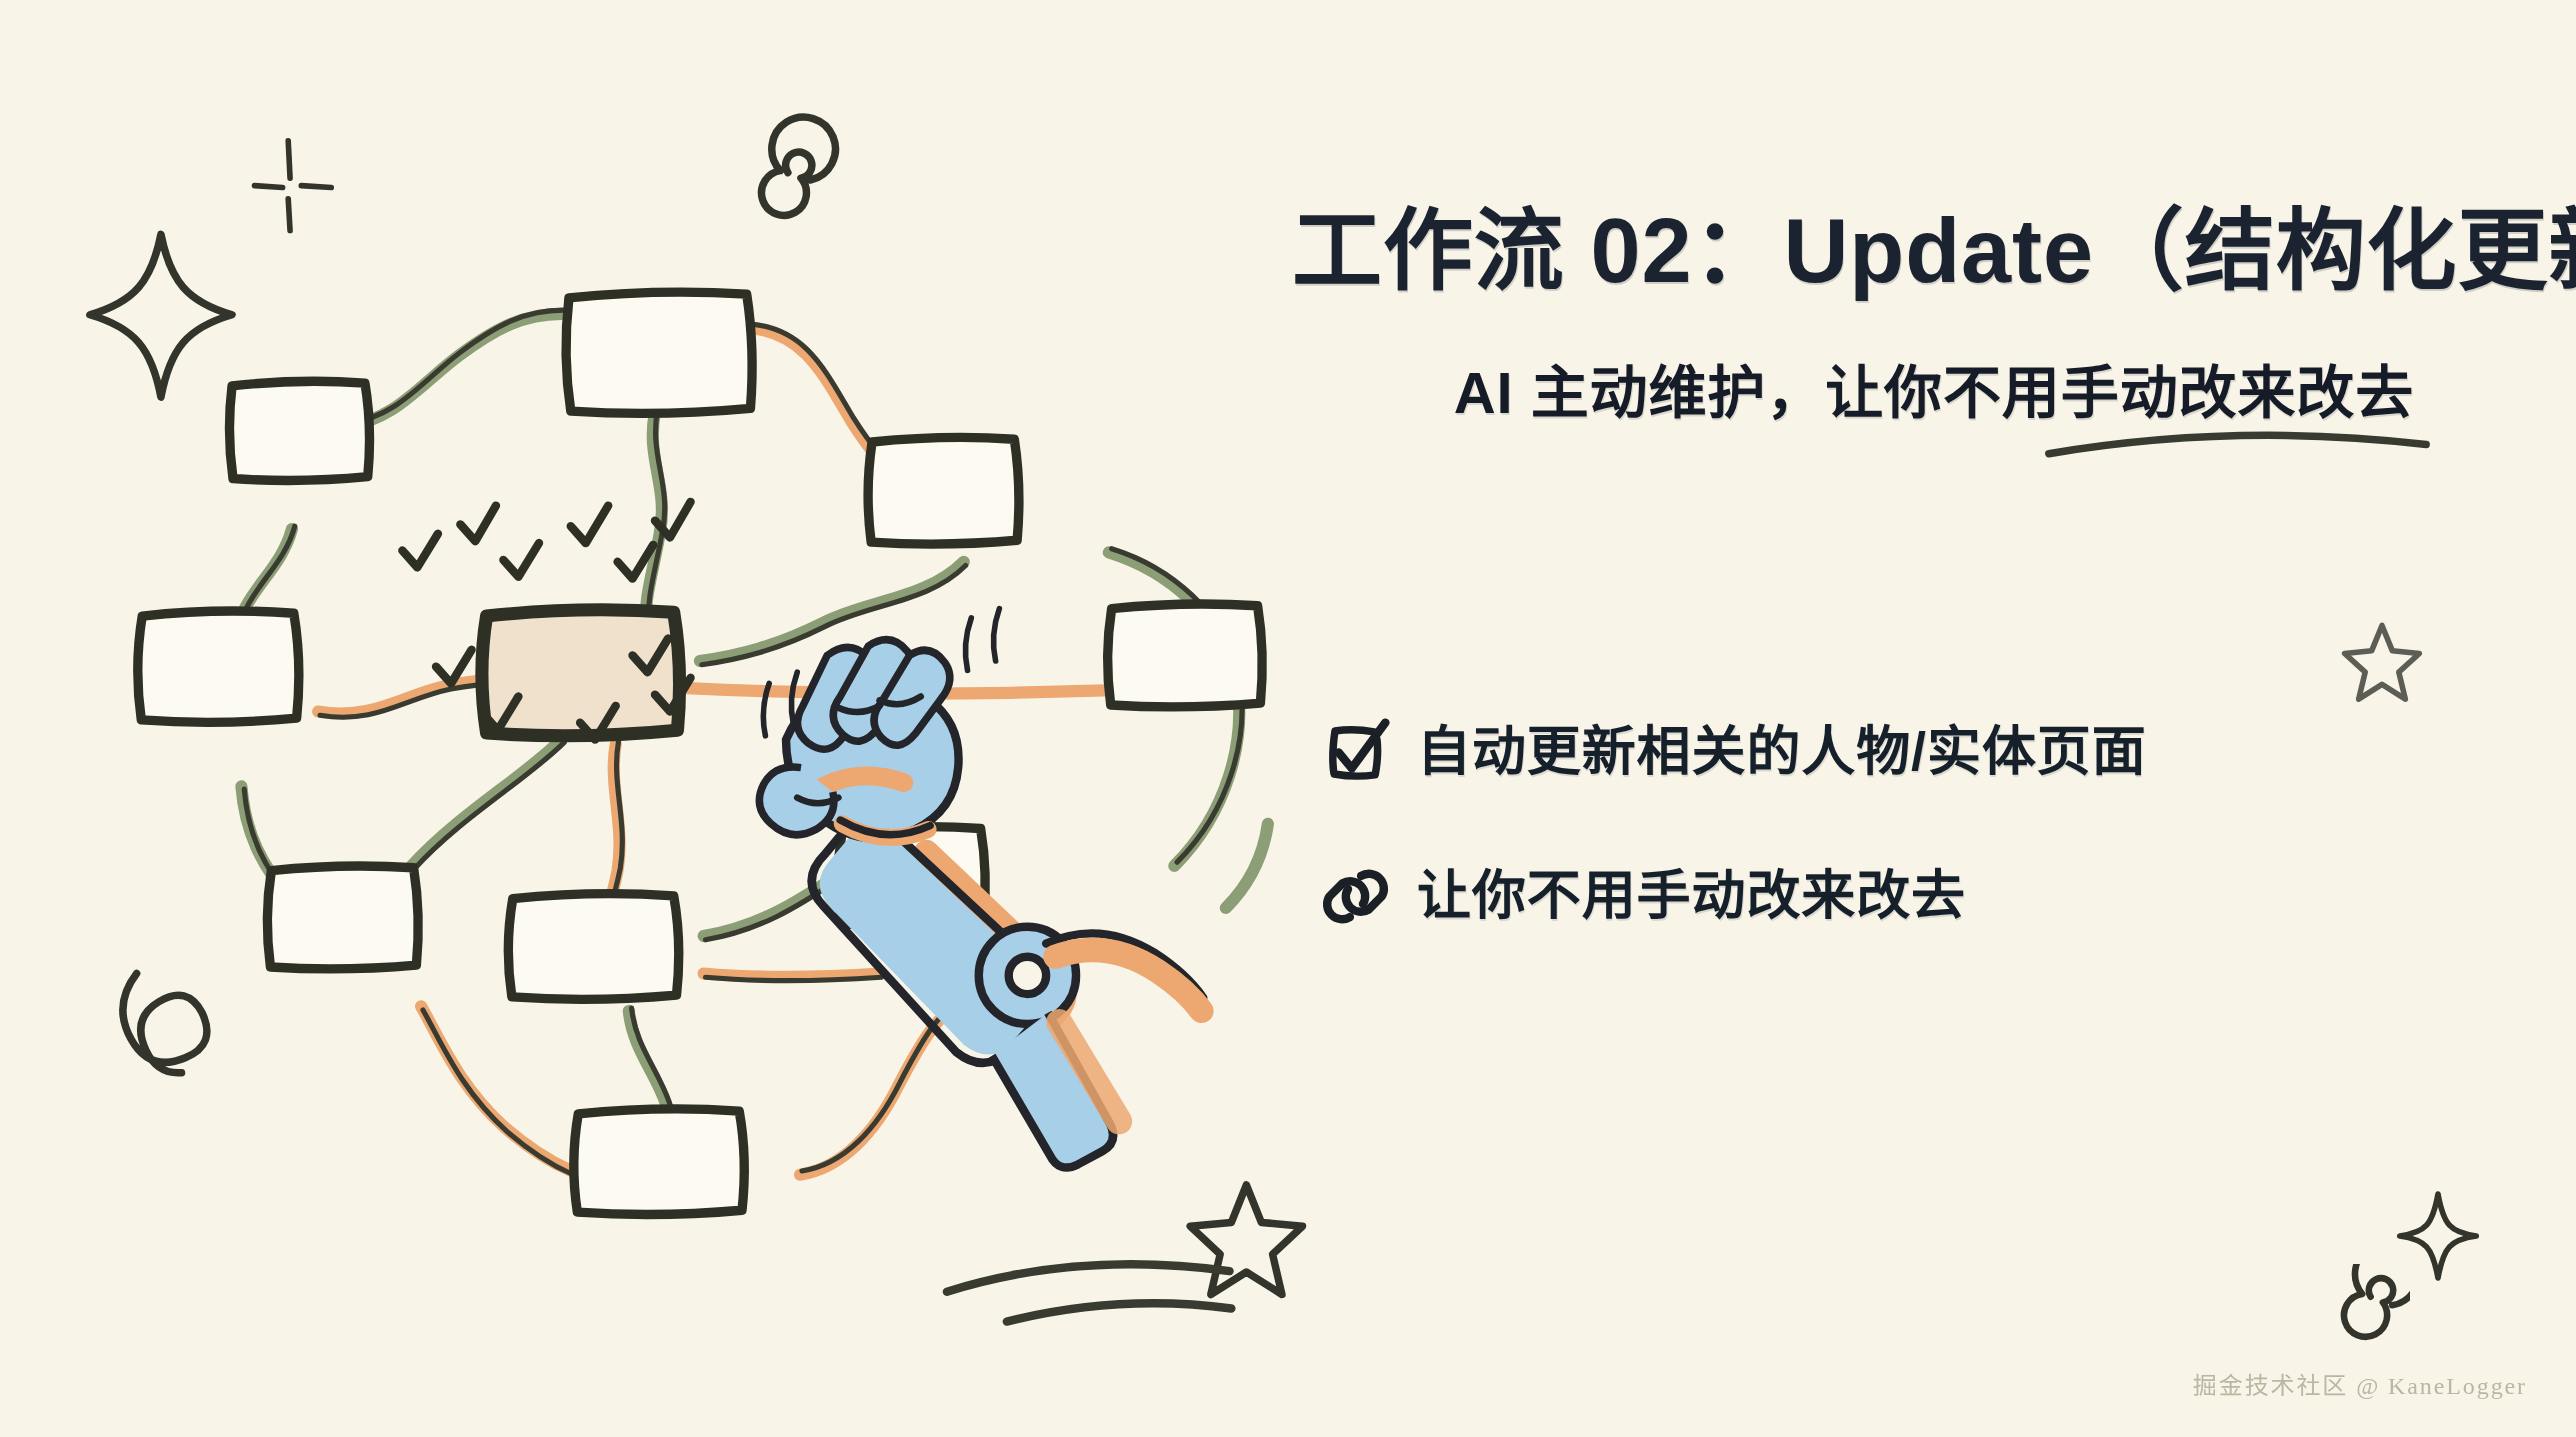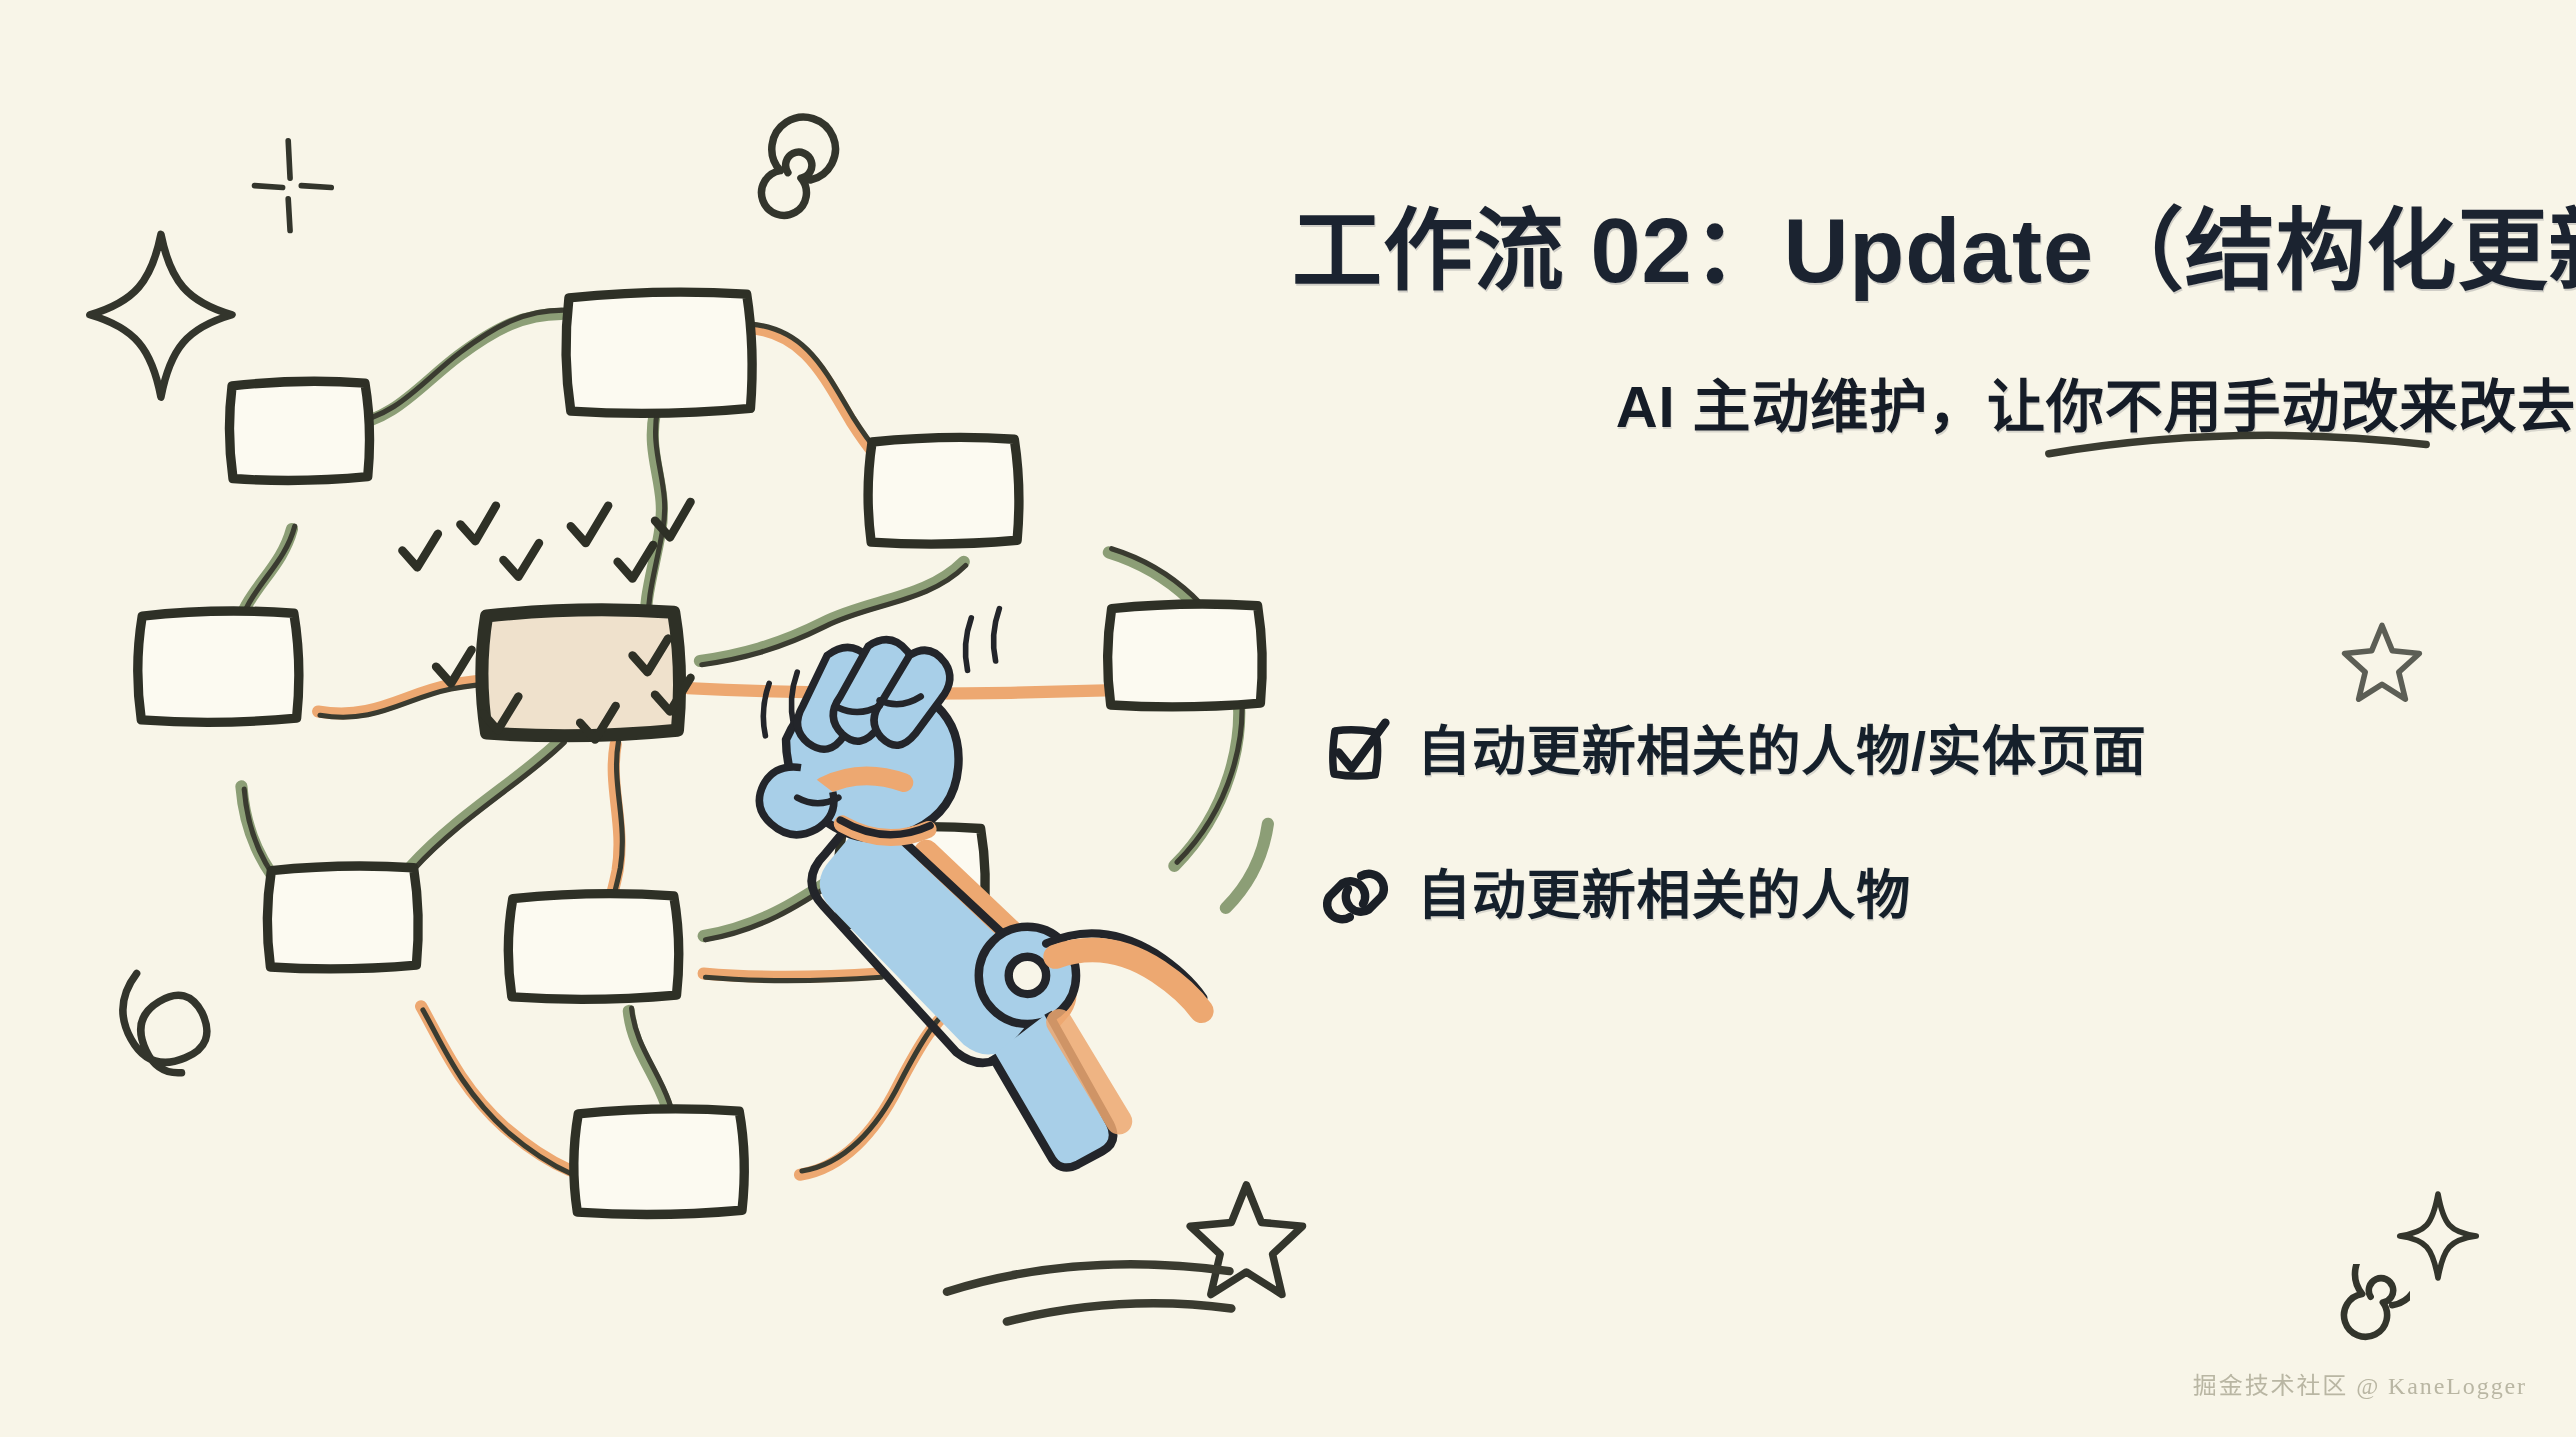--- a/index.html
+++ b/index.html
@@ -53,23 +53,23 @@
     color: #1B2330;
     letter-spacing: 0.9px;
     line-height: 1.12;
     white-space: nowrap;
     text-shadow: 0.9px 1.9px 0 rgba(27,35,48,0.18);
   }
 
   #subtitle-wrap {
     position: absolute;
     left: 0;
-    top: 360px;
+    top: 346px;
     width: 1284px;
-    text-align: right;
+    text-align: center;
   }
   #page-subtitle {
     font-size: 58px;
     font-weight: 600;
     color: #151C27;
     letter-spacing: 0.9px;
     white-space: nowrap;
     text-shadow: 0.9px 1.9px 0 rgba(21,28,39,0.14);
   }
 
@@ -345,21 +345,21 @@
 
       <div class="bullet-row">
         <span class="bullet-icon">
           <svg viewBox="0 0 76 76" width="71" height="71">
             <g stroke="#1B2027" stroke-width="9" fill="none" stroke-linecap="round">
               <path d="M44,16 a16,16 0 0 1 22,22 L52,52 a16,16 0 0 1 -22,-22"></path>
               <path d="M32,60 a16,16 0 0 1 -22,-22 L24,24 a16,16 0 0 1 22,22"></path>
             </g>
           </svg>
         </span>
-        <span class="bullet-text">自动更新相关的人物</span>
+        <span class="bullet-text">让你不用手动改来改去</span>
       </div>
 
 
     </div>
   </div>
 
   <svg class="deco" id="deco-star-right" viewBox="0 0 90 90">
     <path d="M45,8 l11,27 l29,3 l-22,20 l7,29 l-25,-16 l-25,16 l7,-29 l-22,-20 l29,-3 Z" stroke="#5C5E55" stroke-width="6" fill="none" stroke-linecap="round" stroke-linejoin="round"></path>
   </svg>
 

